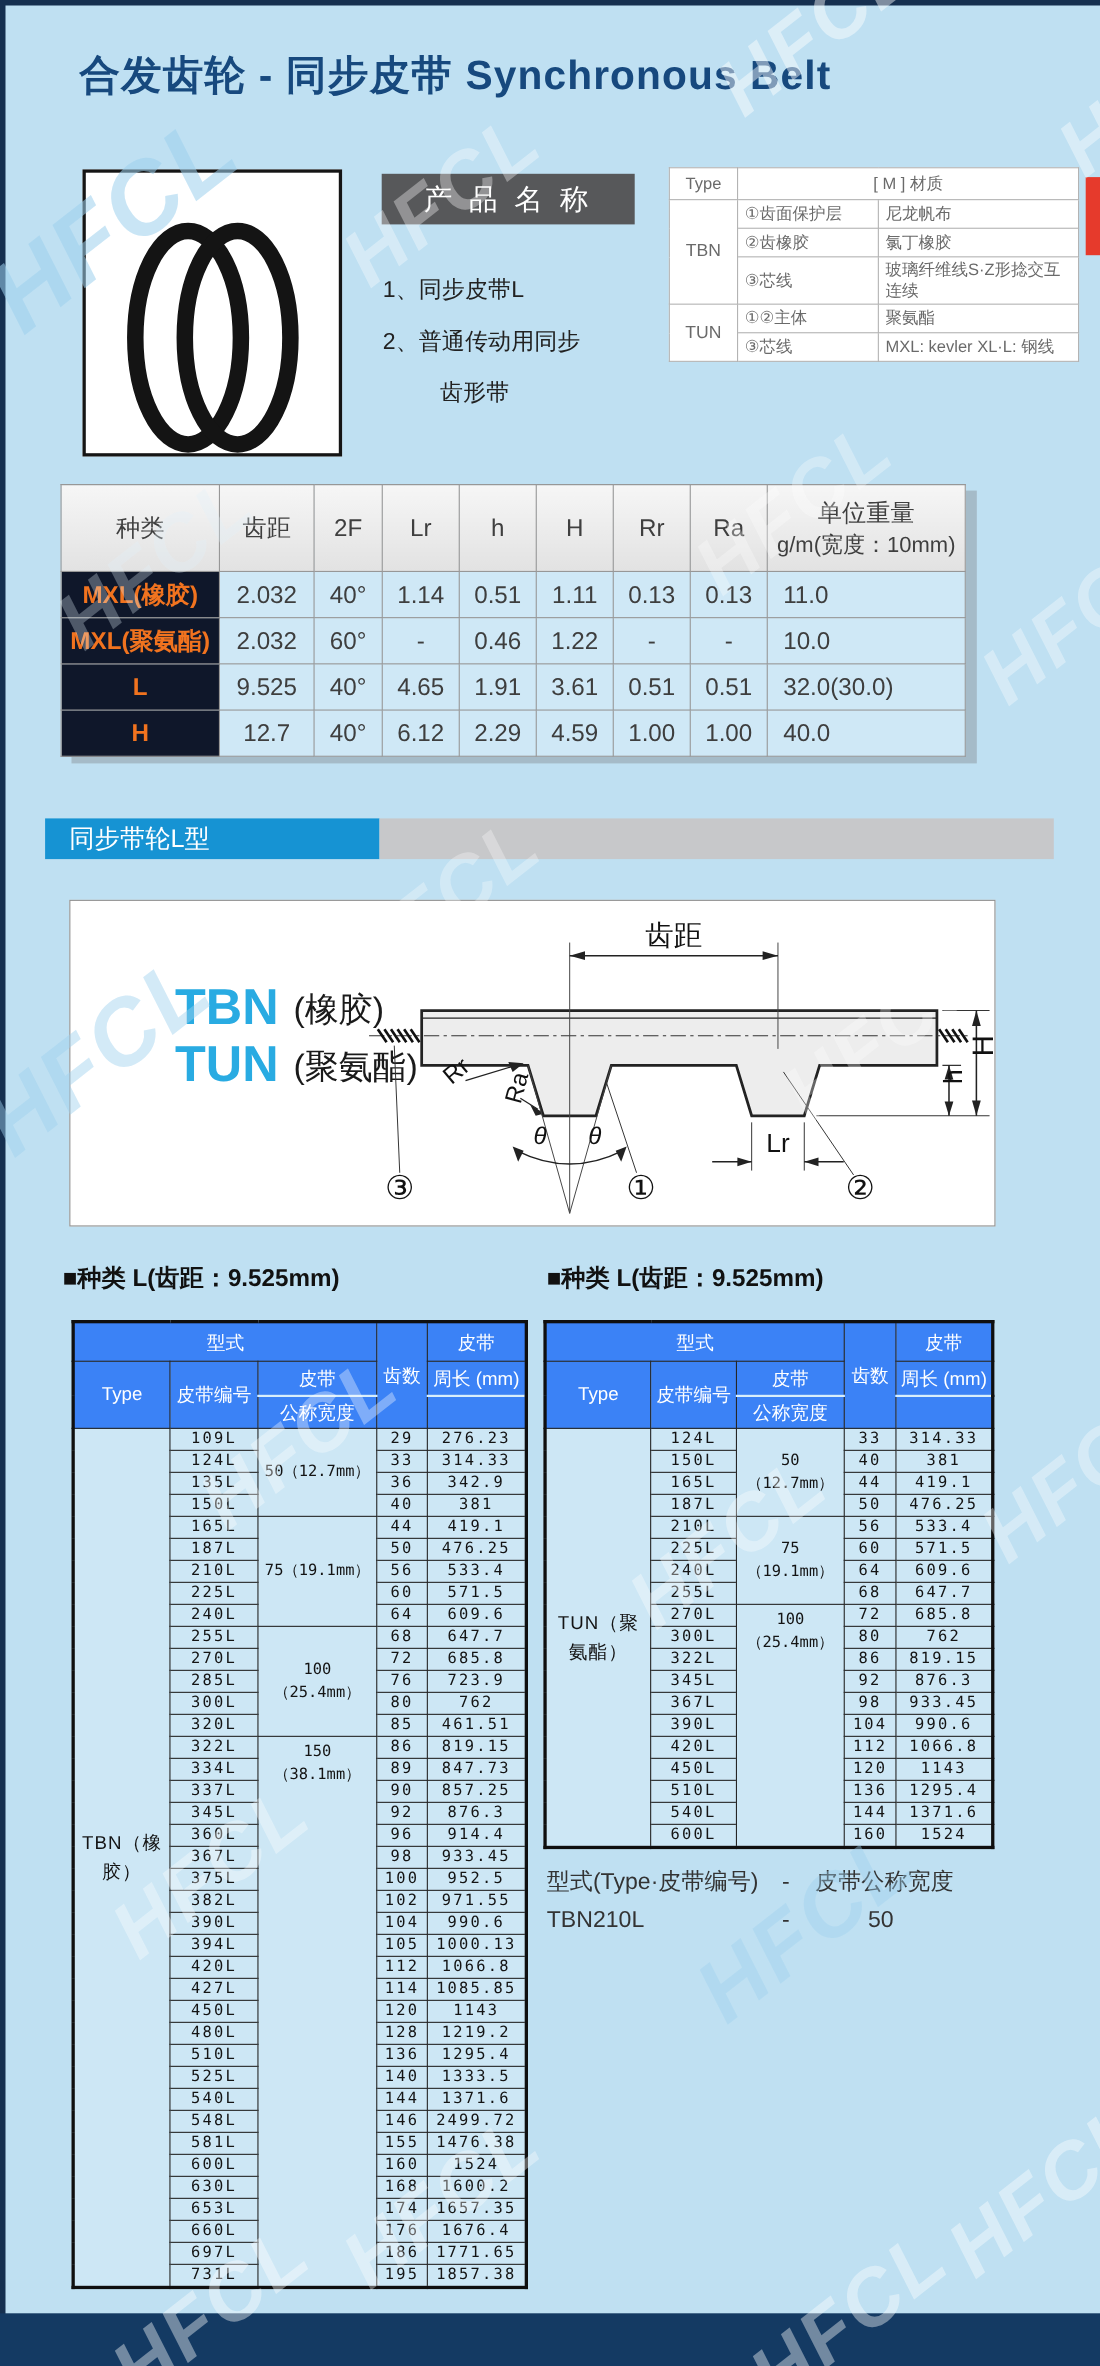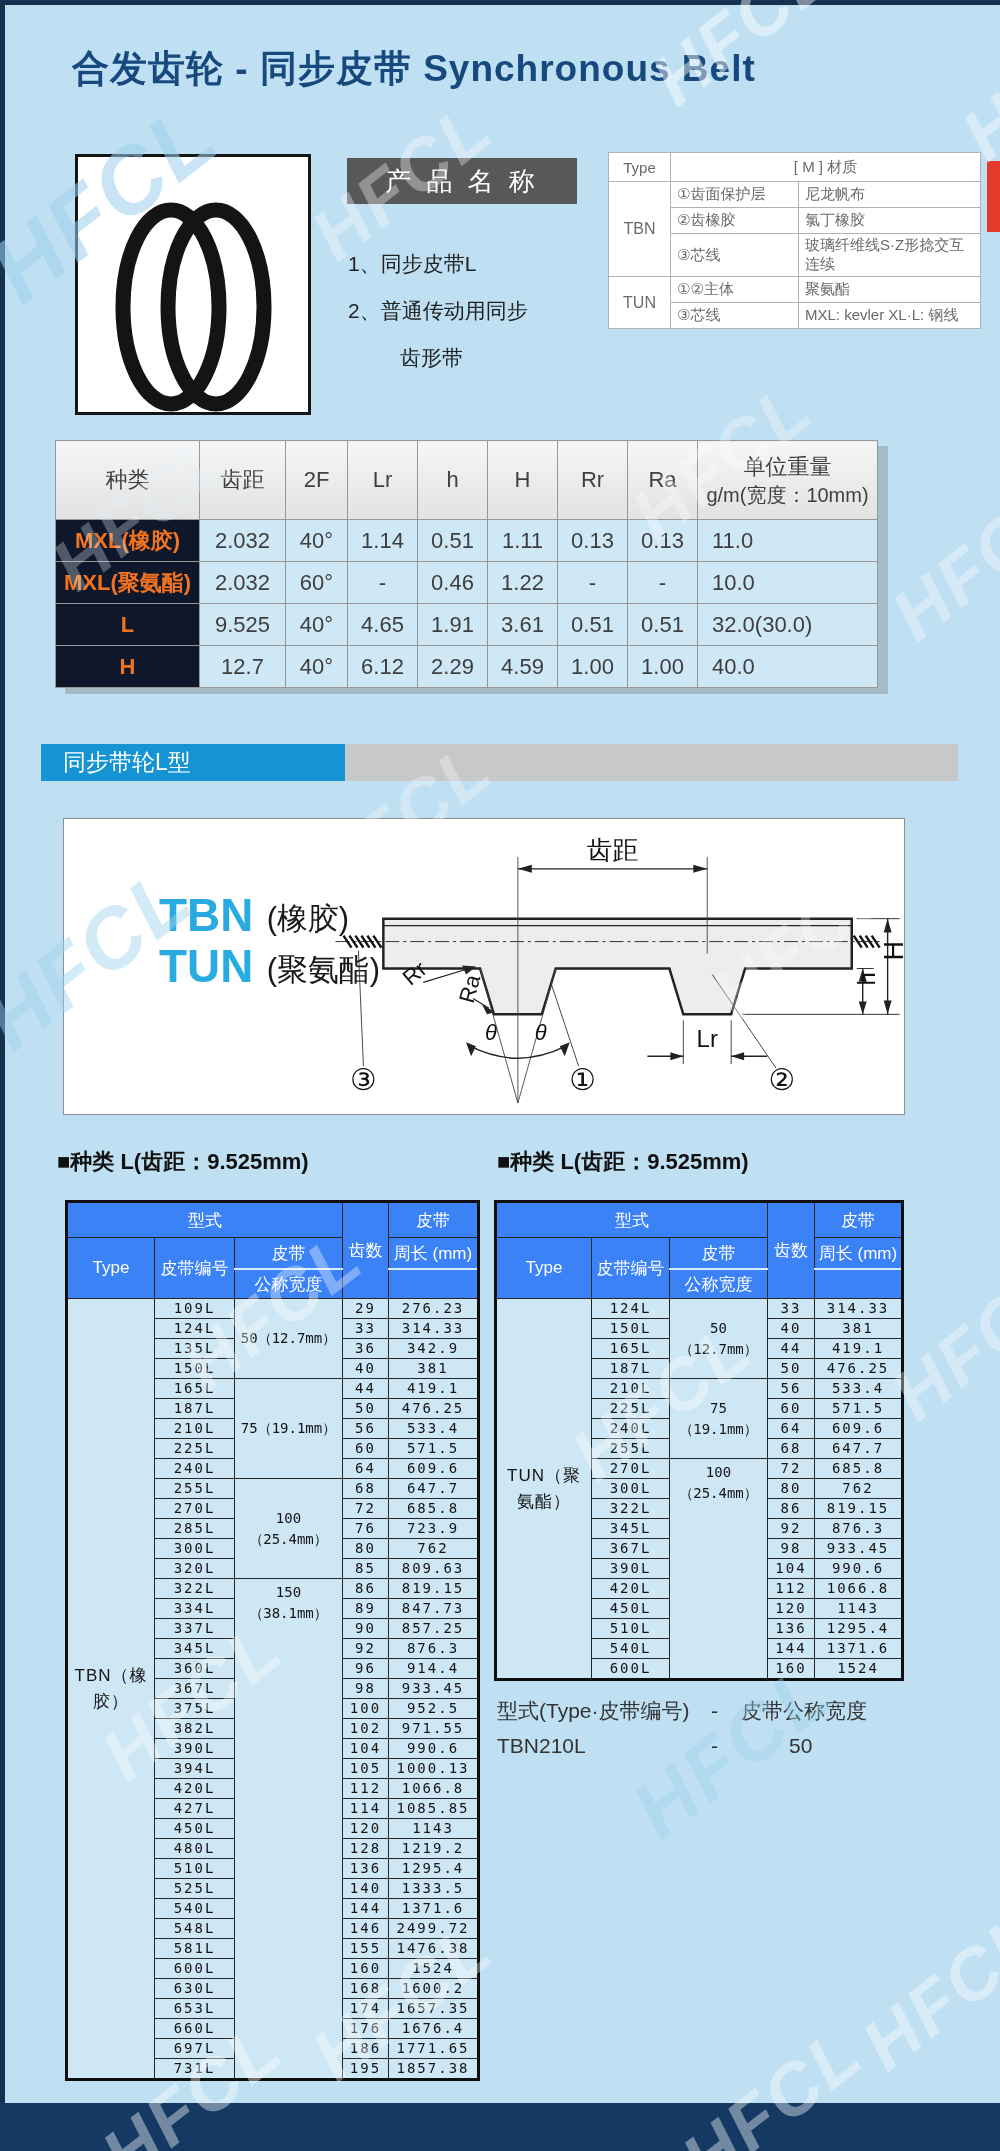--- a/index.html
+++ b/index.html
@@ -365,21 +365,21 @@
             <td class="bt-num">723.9</td>
           </tr>
           <tr>
             <td class="bt-model">300L</td>
             <td class="bt-num">80</td>
             <td class="bt-num">762</td>
           </tr>
           <tr>
             <td class="bt-model">320L</td>
             <td class="bt-num">85</td>
-            <td class="bt-num">809.63</td>
+            <td class="bt-num">461.51</td>
           </tr>
           <tr>
             <td class="bt-model">322L</td>
             <td class="bt-width bt-top" rowspan="25">150
 （38.1mm）</td>
             <td class="bt-num">86</td>
             <td class="bt-num">819.15</td>
           </tr>
           <tr>
             <td class="bt-model">334L</td>

